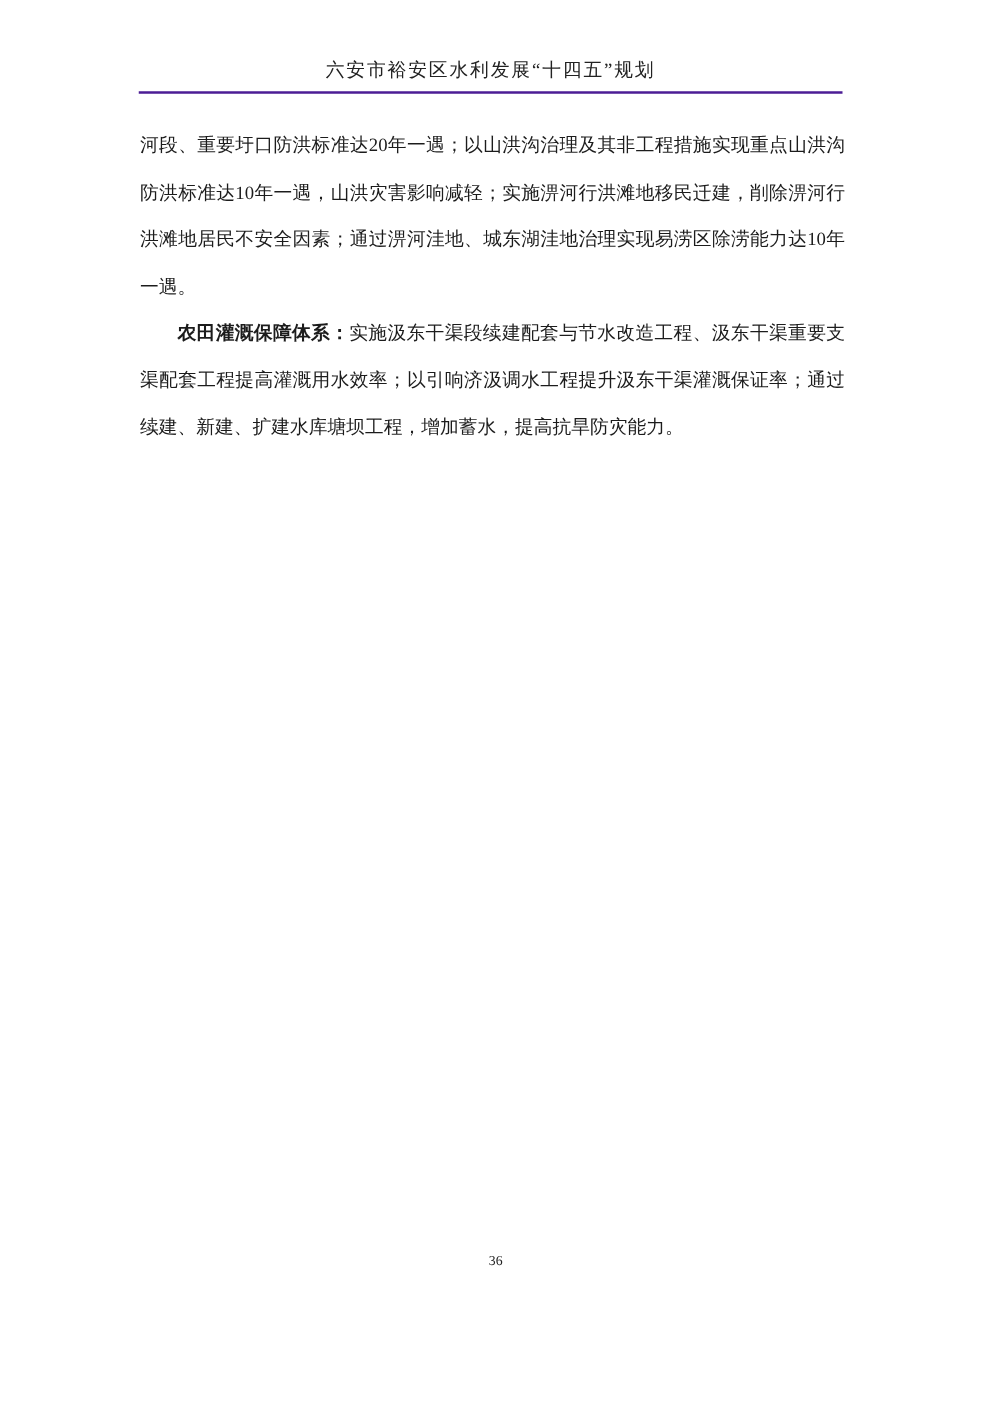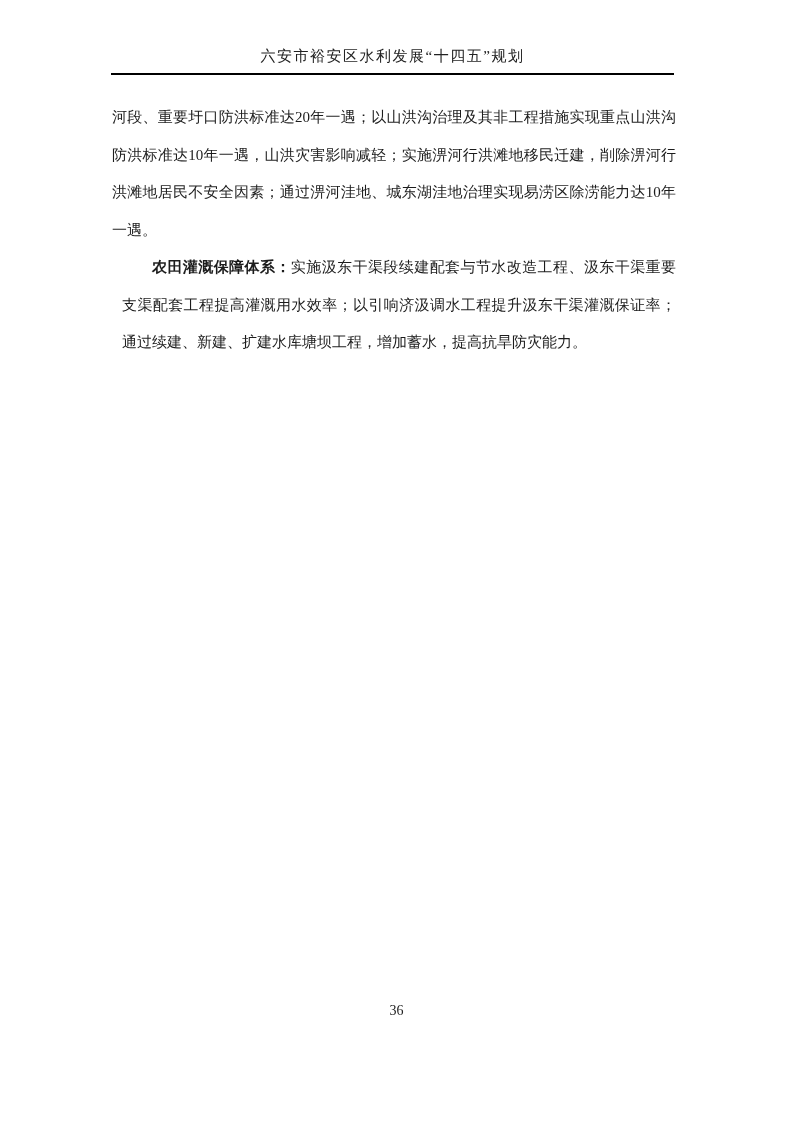--- a/index.html
+++ b/index.html
@@ -18,43 +18,43 @@
     left: 111px;
     top: 47px;
     width: 563px;
     text-align: center;
   }
   .header-title {
     font-size: 15px;
     letter-spacing: 1.5px;
     color: #222222;
     padding-bottom: 7px;
-    border-bottom: 2px solid #000000;
+    border-bottom: 2px solid #4c1d95;
     white-space: nowrap;
   }
   .content {
     position: absolute;
     left: 112px;
     top: 99px;
     width: 564px;
     font-size: 15px;
     line-height: 37.55px;
     text-align: justify;
     text-justify: inter-ideograph;
   }
   .content p { margin: 0; padding: 0; }
-  .content p.indent { text-indent: 2em; margin-left: 10px; }
+  .content p.indent { text-indent: 2em; }
   .lead { font-weight: 700; }
   .footer {
     position: absolute;
     left: 0;
     top: 1003px;
     width: 793px;
     text-align: center;
-    font-size: 14px;
+    font-size: 11px;
     color: #222222;
   }
 </style>
 </head>
 <body>
 
 <div class="page">
 
   <div class="header">
     <div class="header-title">六安市裕安区水利发展“十四五”规划</div>

